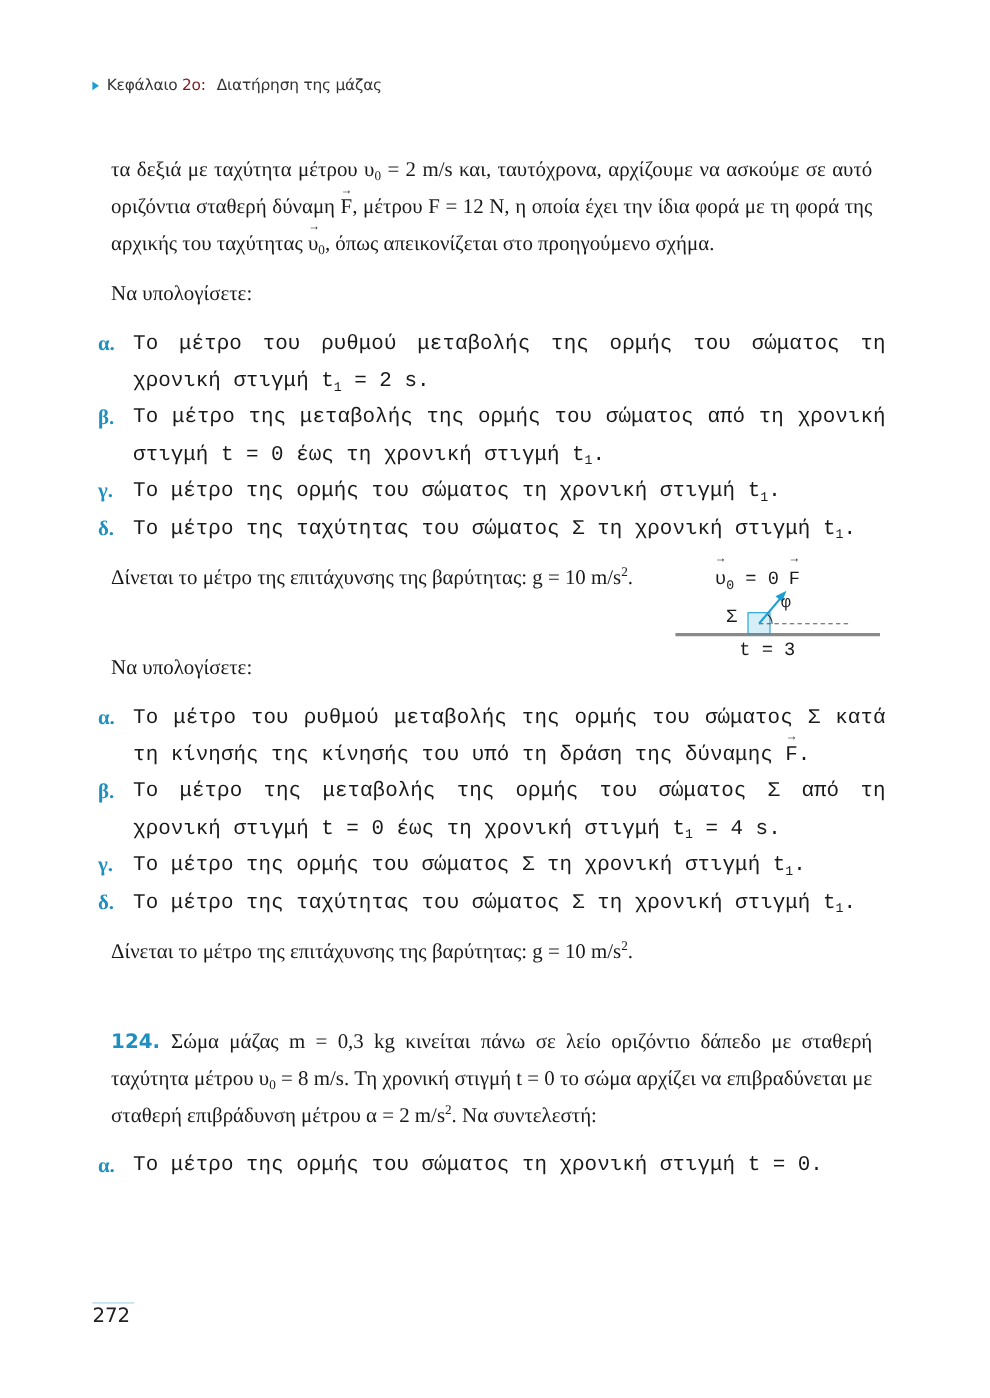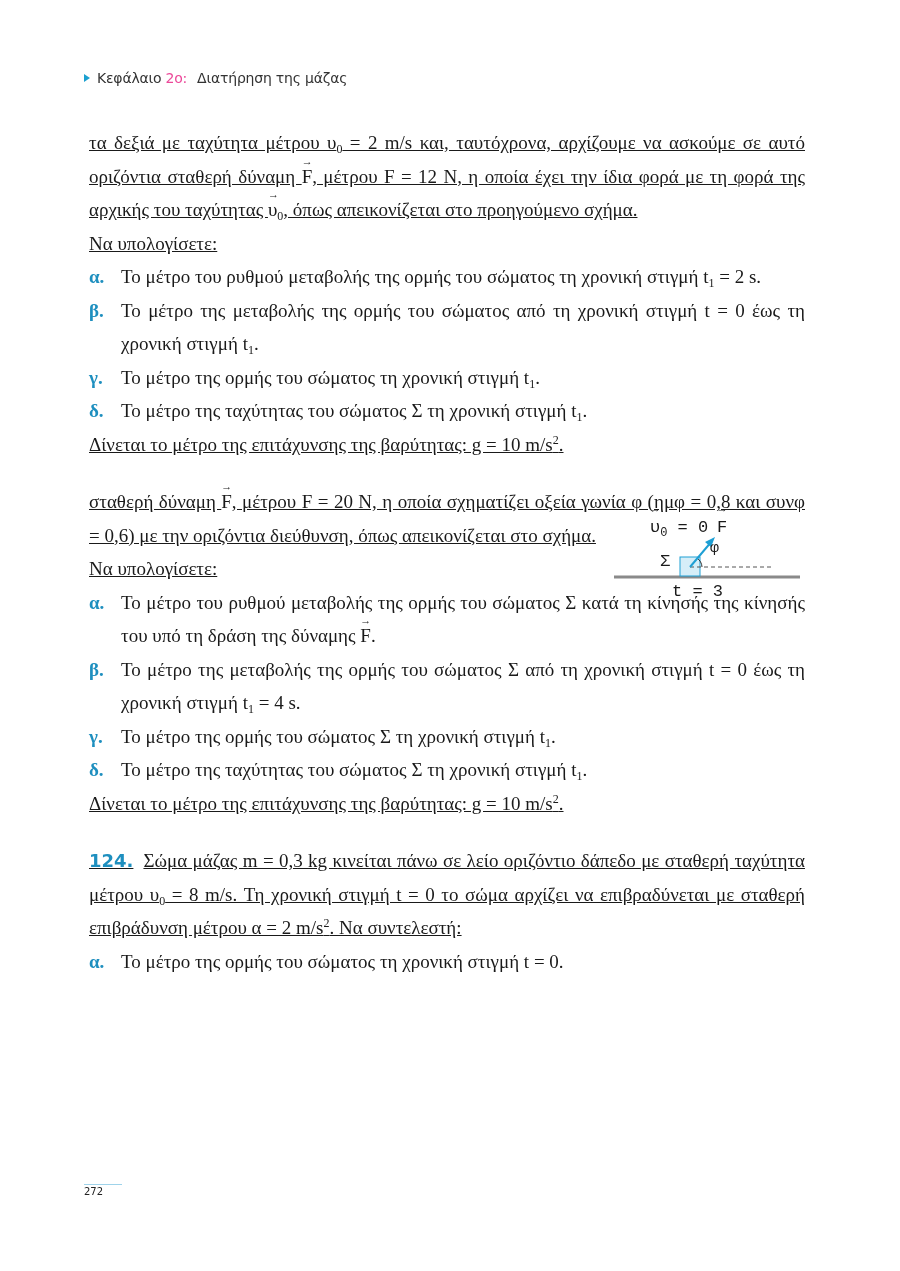--- a/index.html
+++ b/index.html
@@ -1,33 +1,33 @@
 <!DOCTYPE html>
 <html><head>
 <meta charset="utf-8">
 <style>
   html, body { margin: 0; padding: 0; background: #ffffff; }
   body { width: 900px; height: 1271px; position: relative; overflow: hidden; color: #1a1a1a; }
   .header { position: absolute; left: 84px; top: 70px; font-family: "DejaVu Sans", sans-serif; font-size: 14px; color: #333; display: flex; align-items: center; gap: 4px; letter-spacing: -0.2px; justify-content: center; }
   .header .tri { width: 0; height: 0; border-left: 6px solid #1ba0d0; border-top: 4px solid transparent; border-bottom: 4px solid transparent; margin-right: 3px; }
-  .header .num { color: #ec4899; }
+  .header .num { color: #7f1d1d; }
   .content { position: absolute; left: 89px; top: 126px; width: 716px; font-family: "Liberation Serif", serif; font-size: 19px; line-height: 33.5px; }
-  .p { margin: 0; text-align: justify; text-decoration: underline; }
+  .p { margin: 12px; text-align: justify; }
   .item { display: flex; }
   .lbl { color: #1e8fbf; font-weight: bold; width: 32px; flex: none; }
-  .itext { flex: 1; text-align: justify; }
+  .itext { flex: 1; text-align: justify; font-family: Liberation Mono, monospace; }
   .gap { height: 24px; }
   .probnum { color: #1e8fbf; font-family: "DejaVu Sans", sans-serif; font-weight: bold; font-size: 18px; margin-right: 10px; }
   .vec { position: relative; display: inline-block; }
   .vec::before { content: "\2192"; position: absolute; top: -15px; left: 0; right: 0; text-align: center; font-size: 11px; }
   sub { font-size: 12px; vertical-align: -4px; line-height: 0; }
   sup { font-size: 12px; vertical-align: 7px; line-height: 0; }
   .wrapnarrow { width: 495px; }
   .figure { position: absolute; left: 612px; top: 510px; width: 190px; height: 95px; font-family: Liberation Mono, monospace; font-size: 17px; }
-  .pagenum { position: absolute; left: 84px; top: 1186px; font-family: "DejaVu Sans", sans-serif; font-size: 10px; color: #222; }
+  .pagenum { position: absolute; left: 84px; top: 1186px; font-family: "DejaVu Sans", sans-serif; font-size: 18px; color: #222; }
   .pagebar { position: absolute; left: 84px; top: 1184px; width: 38px; height: 1px; background: #9fd3ea; }
 </style>
 </head>
 <body>
 
 <div class="header">
   <span class="tri"></span>
   <span>Κεφάλαιο</span>
   <span class="num">2ο:</span>
   <span style="margin-left:6px">Διατήρηση της μάζας</span>
@@ -53,23 +53,20 @@
     <span class="itext"><span>Το μέτρο της ορμής του σώματος τη χρονική στιγμή t</span><sub>1</sub><span>.</span></span>
   </div>
   <div class="item">
     <span class="lbl">δ.</span>
     <span class="itext"><span>Το μέτρο της ταχύτητας του σώματος Σ τη χρονική στιγμή t</span><sub>1</sub><span>.</span></span>
   </div>
   <p class="p"><span>Δίνεται το μέτρο της επιτάχυνσης της βαρύτητας: g = 10 m/s</span><sup>2</sup><span>.</span></p>
 
   <div class="gap"></div>
 
-  <p class="p">
-    <span>σταθερή δύναμη </span><span class="vec">F</span><span>, μέτρου F = 20 N, η οποία σχηματίζει οξεία γωνία φ (ημφ = 0,8 και συνφ = 0,6) με την οριζόντια διεύθυνση, όπως απεικονίζεται στο σχήμα.</span>
-  </p>
   <p class="p">Να υπολογίσετε:</p>
 
   <div class="item">
     <span class="lbl">α.</span>
     <span class="itext"><span>Το μέτρο του ρυθμού μεταβολής της ορμής του σώματος Σ κατά τη κίνησής της κίνησής του υπό τη δράση της δύναμης </span><span class="vec">F</span><span>.</span></span>
   </div>
   <div class="item">
     <span class="lbl">β.</span>
     <span class="itext"><span>Το μέτρο της μεταβολής της ορμής του σώματος Σ από τη χρονική στιγμή t = 0 έως τη χρονική στιγμή t</span><sub>1</sub><span> = 4 s.</span></span>
   </div>

